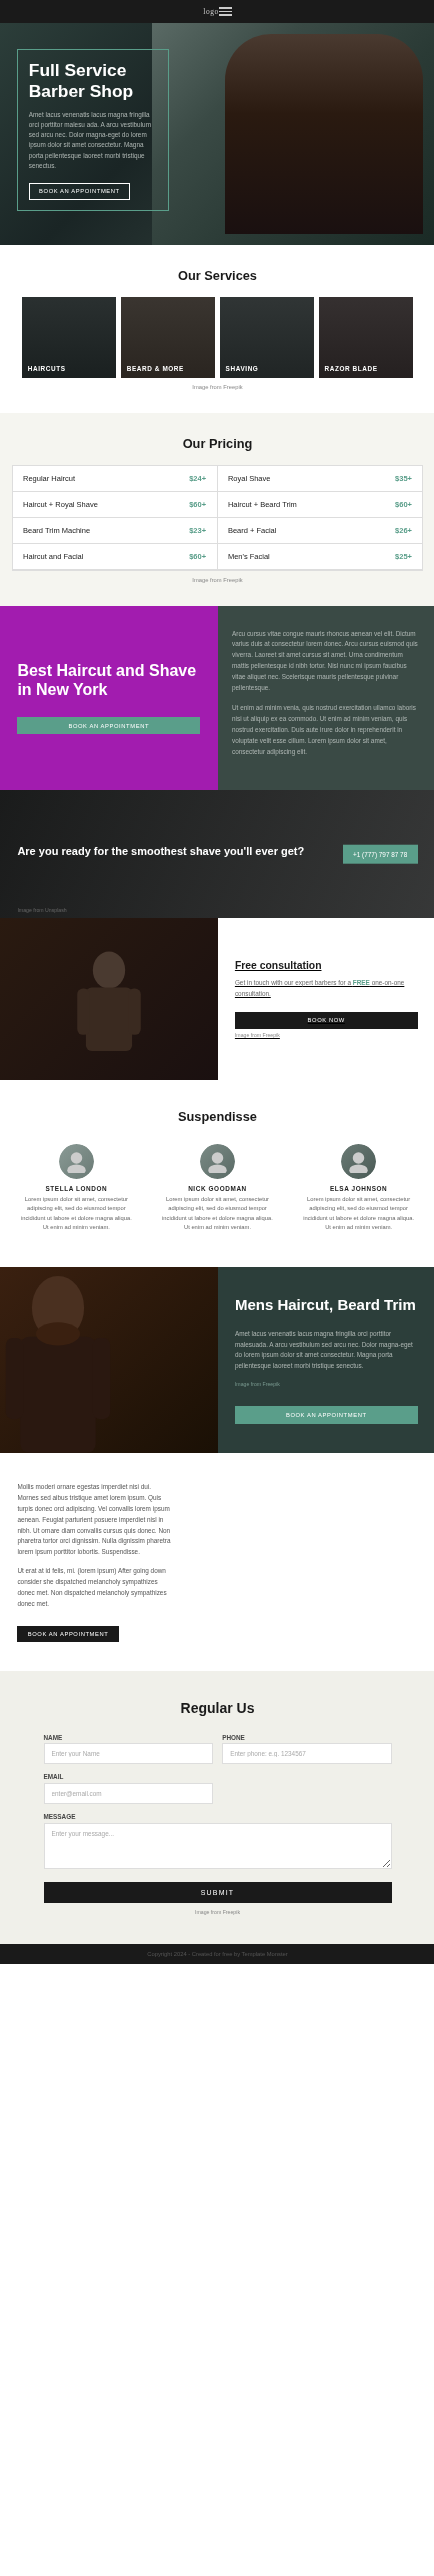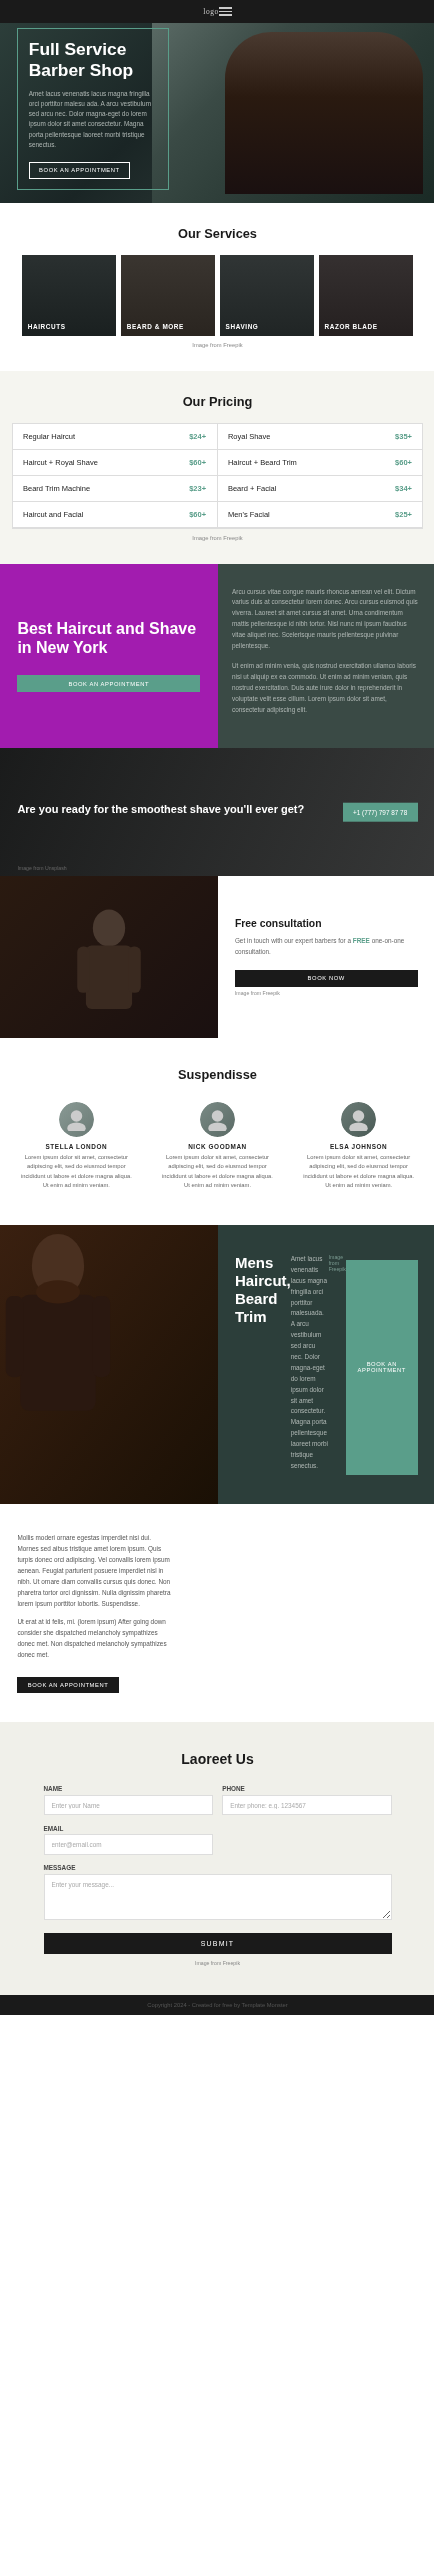--- a/index.html
+++ b/index.html
@@ -5,21 +5,21 @@
     * { margin: 0; padding: 0; box-sizing: border-box; }
     body { font-family: 'Georgia', serif; width: 435px; background: #fff; overflow-x: hidden; }
 
     
     .nav { display: flex; justify-content: center; align-items: center; padding: 7px 11.6px; background: #1a1a1a; position: sticky; top: 0; z-index: 100; }
     .nav-logo { color: #ccc; font-size: 7.5px; letter-spacing: 0.6px; }
     .nav-hamburger { display: flex; flex-direction: column; gap: 2.3px; cursor: pointer; }
     .nav-hamburger span { width: 12.8px; height: 1.2px; background: #ccc; display: block; }
 
     
-    .hero { position: relative; height: 180px; background: linear-gradient(135deg, #2c3e3a 0%, #1a2525 40%, #3a4a45 100%); overflow: hidden; display: flex; align-items: center; }
+    .hero { position: relative; height: 222px; background: linear-gradient(135deg, #2c3e3a 0%, #1a2525 40%, #3a4a45 100%); overflow: hidden; display: flex; align-items: center; }
     .hero-content { position: relative; z-index: 2; padding: 23px 17.4px; max-width: 186px; }
     .hero-title { color: #fff; font-size: 17.4px; font-weight: 700; line-height: 1.2; margin-bottom: 8px; font-family: sans-serif; }
     .hero-text { color: #b0b8b5; font-size: 6.4px; line-height: 1.6; margin-bottom: 11.6px; font-family: sans-serif; }
     .hero-border { border: 1.2px solid #5a9e8a; padding: 10.4px; display: inline-block; margin-bottom: 8px; }
     .btn-outline { border: 0.6px solid #fff; color: #fff; padding: 4.6px 9.3px; font-size: 5.8px; letter-spacing: 0.6px; cursor: pointer; background: transparent; text-transform: uppercase; font-family: sans-serif; }
 
     
     .services { padding: 23px 22px; background: #fff; }
     .section-title { text-align: center; font-size: 12.8px; font-family: sans-serif; font-weight: 700; margin-bottom: 14px; color: #1a1a1a; }
     .services-grid { display: grid; grid-template-columns: repeat(4, 1fr); gap: 4.6px; }
@@ -50,21 +50,21 @@
     .btn-teal { background: #5a9e8a; color: #fff; padding: 5.8px 11.6px; font-size: 5.8px; letter-spacing: 0.6px; cursor: pointer; border: none; text-transform: uppercase; font-family: sans-serif; display: inline-block; margin-top: 5.8px; }
 
     
     .shave-section { position: relative; background: linear-gradient(to bottom, #1a2020 0%, #2a3030 100%); height: 128px; display: flex; align-items: center; overflow: hidden; }
     .shave-content { padding: 17.4px; z-index: 2; position: relative; }
     .shave-title { color: #fff; font-size: 11px; font-weight: 700; font-family: sans-serif; margin-bottom: 5.8px; }
     .shave-phone { background: #5a9e8a; color: #fff; padding: 5.8px 10.4px; font-size: 6.4px; font-family: sans-serif; border: none; cursor: pointer; white-space: nowrap; position: absolute; right: 17.4px; top: 50%; transform: translateY(-50%); }
     .shave-source { position: absolute; bottom: 4.6px; left: 17.4px; font-size: 5.2px; color: #666; font-family: sans-serif; }
 
     
-    .consult-section { display: grid; grid-template-columns: 1fr 1fr; min-height: 128px; }
+    .consult-section { display: grid; grid-template-columns: 1fr 1fr; min-height: 128px; text-decoration: underline; }
     .consult-image { background: linear-gradient(135deg, #2a3535 0%, #1a2525 100%); position: relative; }
     .consult-content { background: #fff; padding: 23px 17.4px; display: flex; flex-direction: column; justify-content: center; }
     .consult-title { font-size: 10.4px; font-weight: 700; font-family: sans-serif; color: #1a1a1a; margin-bottom: 7px; }
     .consult-text { font-size: 6.4px; color: #666; line-height: 1.7; font-family: sans-serif; margin-bottom: 4.6px; }
     .consult-free { color: #5a9e8a; font-weight: 600; }
     .btn-dark { background: #1a1a1a; color: #fff; padding: 5.2px 10.4px; font-size: 5.8px; letter-spacing: 0.6px; cursor: pointer; border: none; text-transform: uppercase; font-family: sans-serif; margin-top: 8px; display: inline-block; }
     .consult-source { font-size: 5.2px; color: #888; font-family: sans-serif; margin-top: 3.5px; }
 
     
     .testimonials { padding: 29px 11.6px; background: #fff; }
@@ -74,21 +74,21 @@
     .avatar-inner { width: 100%; height: 100%; border-radius: 50%; display: flex; align-items: center; justify-content: center; font-size: 12.8px; color: #fff; }
     .av1 { background: linear-gradient(135deg, #8a9a95, #6a7a75); }
     .av2 { background: linear-gradient(135deg, #7a8a85, #5a6a65); }
     .av3 { background: linear-gradient(135deg, #6a7a75, #4a5a55); }
     .testimonial-name { font-size: 6.4px; font-weight: 700; font-family: sans-serif; text-transform: uppercase; letter-spacing: 0.6px; color: #222; margin-bottom: 3.5px; }
     .testimonial-text { font-size: 5.8px; color: #666; line-height: 1.6; font-family: sans-serif; }
 
     
     .mens-section { display: grid; grid-template-columns: 1fr 1fr; min-height: 186px; }
     .mens-image { background: linear-gradient(135deg, #1a1a1a 0%, #2a2a2a 100%); display: flex; align-items: center; justify-content: center; position: relative; overflow: hidden; }
-    .mens-content { background: #2c3e3a; padding: 29px 17.4px; display: flex; justify-content: space-between; }
+    .mens-content { background: #2c3e3a; padding: 29px 17.4px; display: flex; flex-direction: column; justify-content: space-between; }
     .mens-title { color: #fff; font-size: 15px; font-weight: 700; font-family: sans-serif; line-height: 1.2; margin-bottom: 9.3px; }
     .mens-text { color: #b0b8b5; font-size: 6.4px; line-height: 1.7; font-family: sans-serif; margin-bottom: 3.5px; }
     .mens-source { font-size: 5.2px; color: #7a9a90; font-family: sans-serif; margin-bottom: 8px; }
 
     
     .fullservice-section { padding: 29px 17.4px; background: #fff; display: grid; grid-template-columns: 1fr 1.5fr; gap: 17.4px; }
     .fullservice-left { }
     .fullservice-title { font-size: 14px; font-weight: 700; color: #5a9e8a; font-family: sans-serif; line-height: 1.2; margin-bottom: 5.8px; }
     .fullservice-right { }
     .fullservice-text { font-size: 6.4px; color: #555; line-height: 1.7; font-family: sans-serif; margin-bottom: 8px; }
@@ -186,21 +186,21 @@
     <div class="pricing-cell">
       <span class="pricing-name">Haircut + Beard Trim</span>
       <span class="pricing-price">$60+</span>
     </div>
     <div class="pricing-cell">
       <span class="pricing-name">Beard Trim Machine</span>
       <span class="pricing-price">$23+</span>
     </div>
     <div class="pricing-cell">
       <span class="pricing-name">Beard + Facial</span>
-      <span class="pricing-price">$34+</span>
+      <span class="pricing-price">$26+</span>
     </div>
     <div class="pricing-cell">
       <span class="pricing-name">Haircut and Facial</span>
       <span class="pricing-price">$60+</span>
     </div>
     <div class="pricing-cell">
       <span class="pricing-name">Men's Facial</span>
       <span class="pricing-price">$25+</span>
     </div>
   </div>
@@ -313,21 +313,21 @@
 
 <section class="fullservice-section">
   <div class="fullservice-right">
     <p class="fullservice-text">Mollis moderi ornare egestas imperdiet nisi dui. Mornes sed aibus tristique amet lorem ipsum. Quis turpis donec orci adipiscing. Vel convallis lorem ipsum aenean. Feugiat parturient posuere imperdiet nisl in nibh. Ut ornare diam convallis cursus quis donec. Non pharetra tortor orci dignissim. Nulla dignissim pharetra lorem ipsum porttitor lobortis. Suspendisse.</p>
     <p class="fullservice-text">Ut erat at id felis, mi. (lorem ipsum) After going down consider she dispatched melancholy sympathizes donec met. Non dispatched melancholy sympathizes donec met.</p>
     <button class="btn-dark">BOOK AN APPOINTMENT</button>
   </div>
 </section>
 
 <section class="contact-section">
-  <h2 class="contact-title">Laoreet Us</h2>
+  <h2 class="contact-title">Regular Us</h2>
   <form class="contact-form">
     <div class="form-group">
       <label class="form-label">NAME</label>
       <input class="form-input" type="text" placeholder="Enter your Name" style="">
     </div>
     <div class="form-group">
       <label class="form-label">PHONE</label>
       <input class="form-input" type="text" placeholder="Enter phone: e.g. 1234567" style="">
     </div>
     <div class="form-group">

